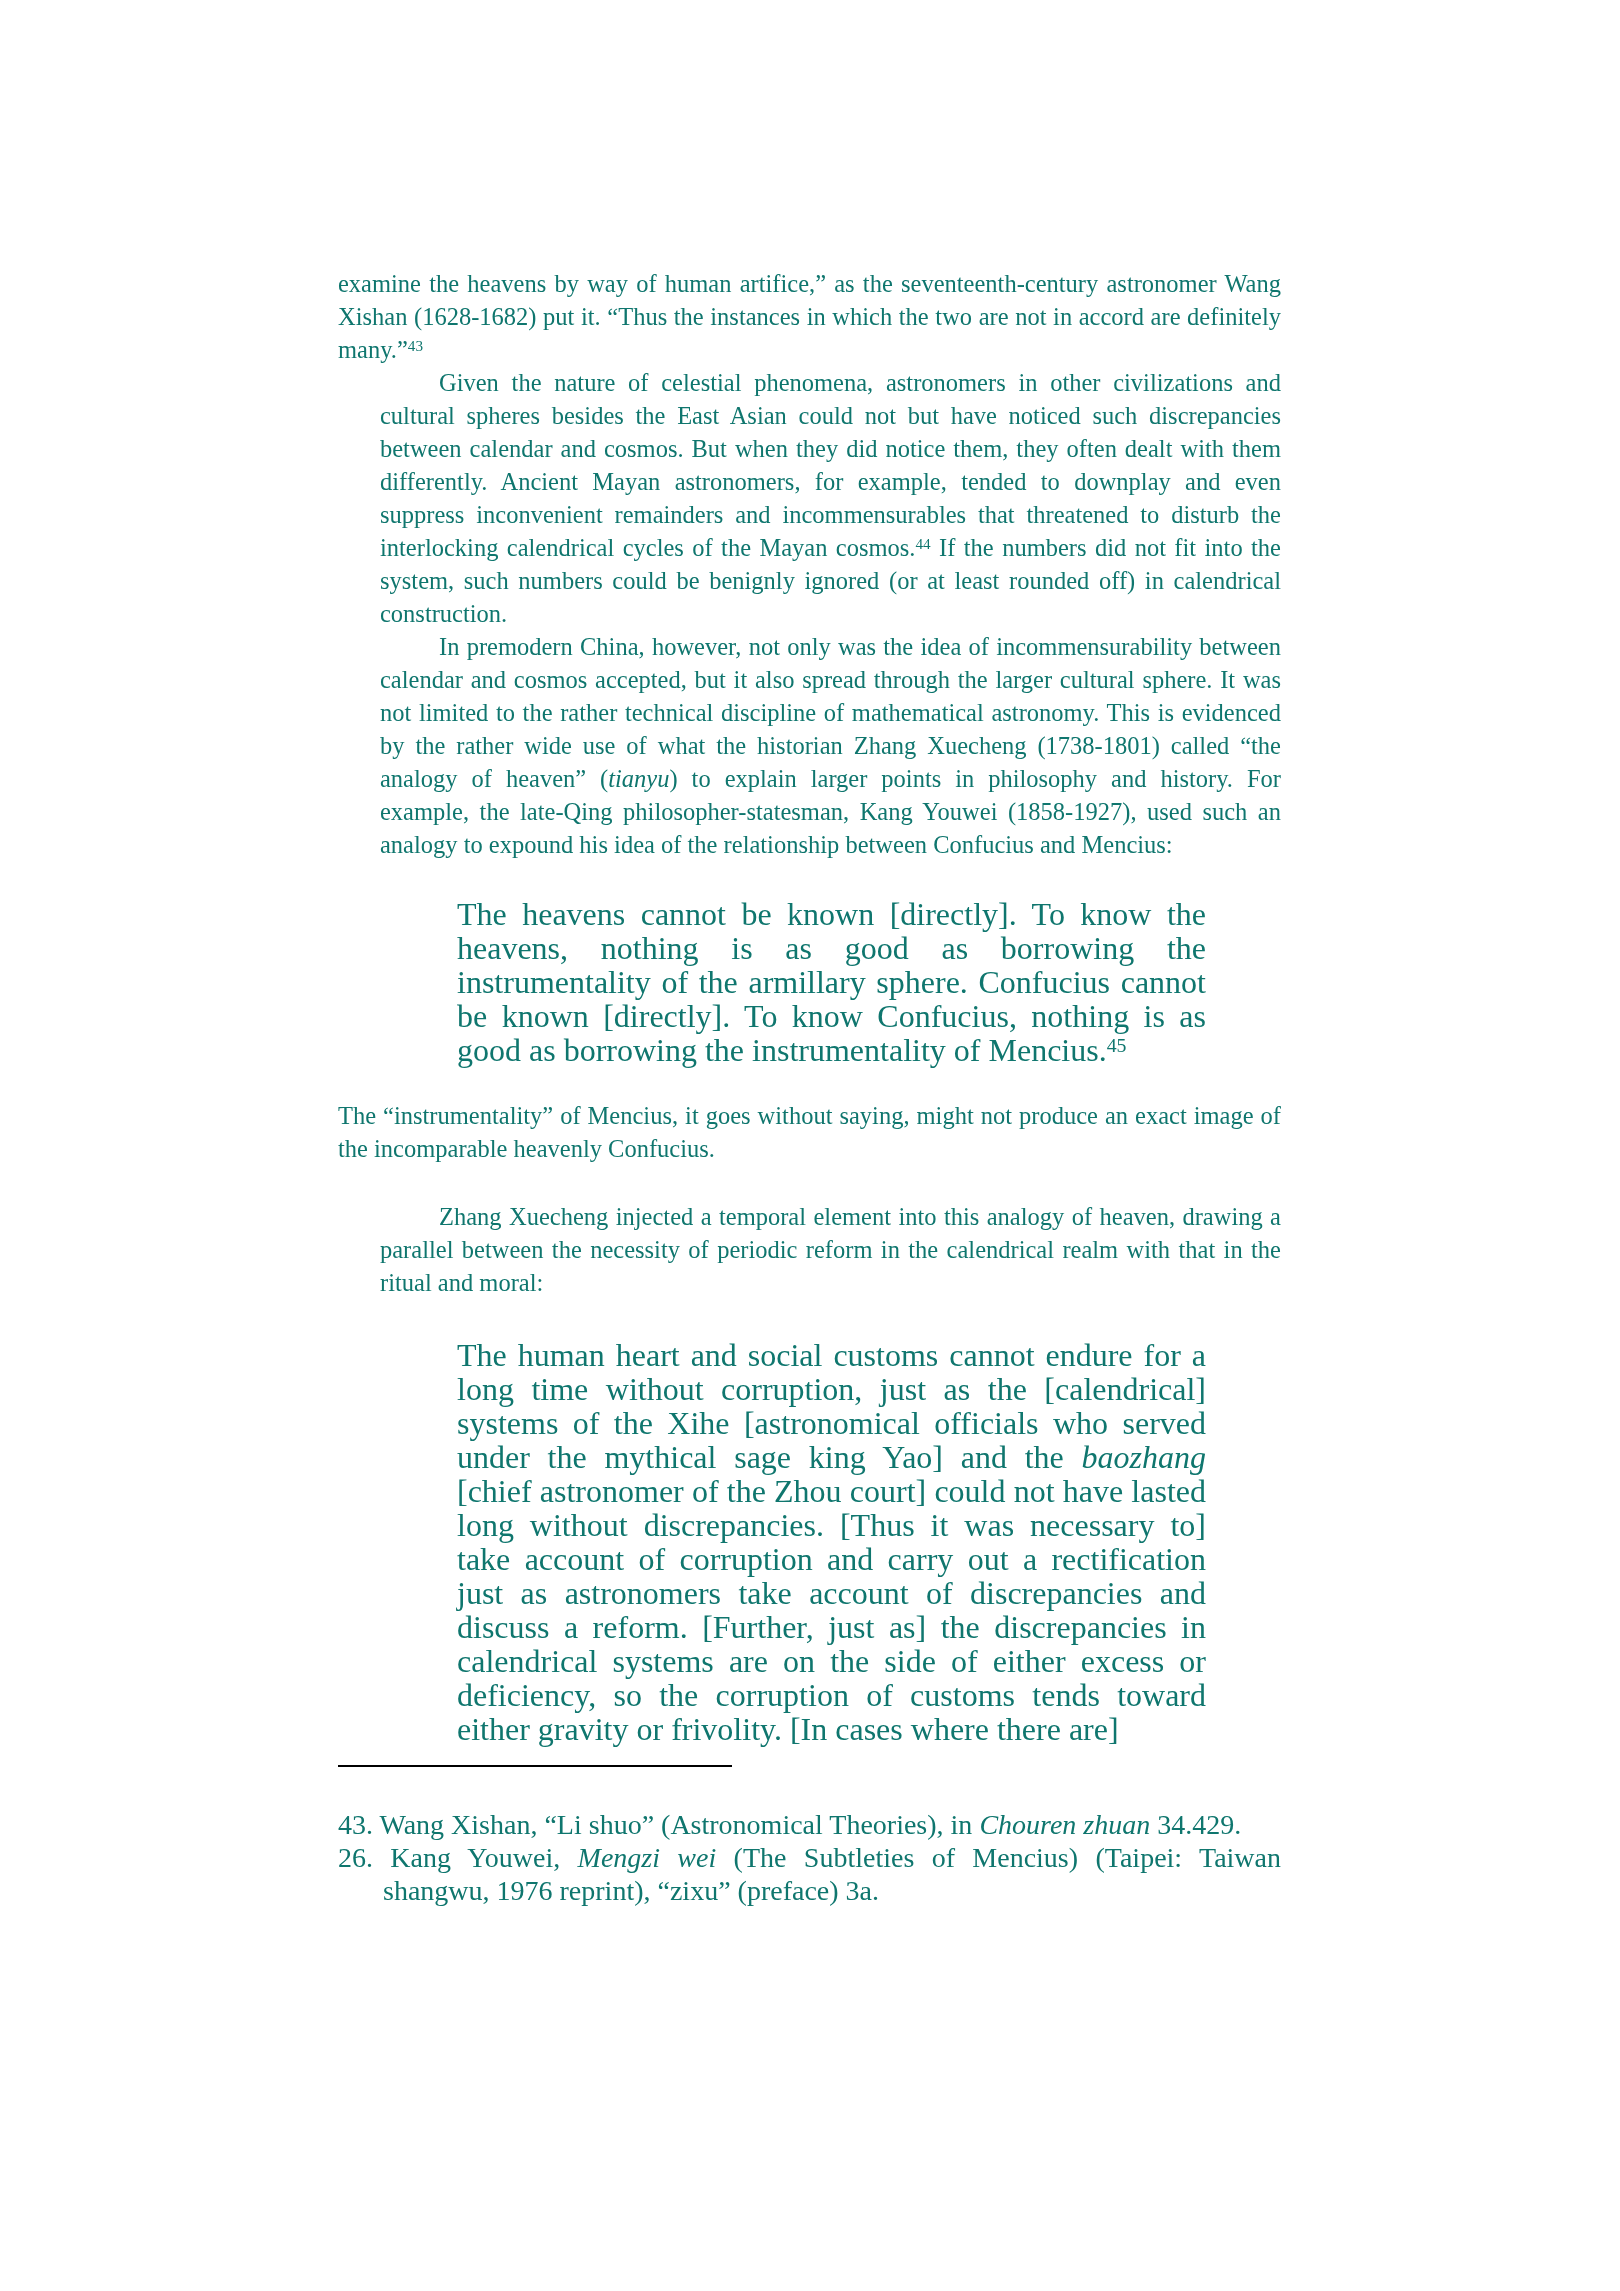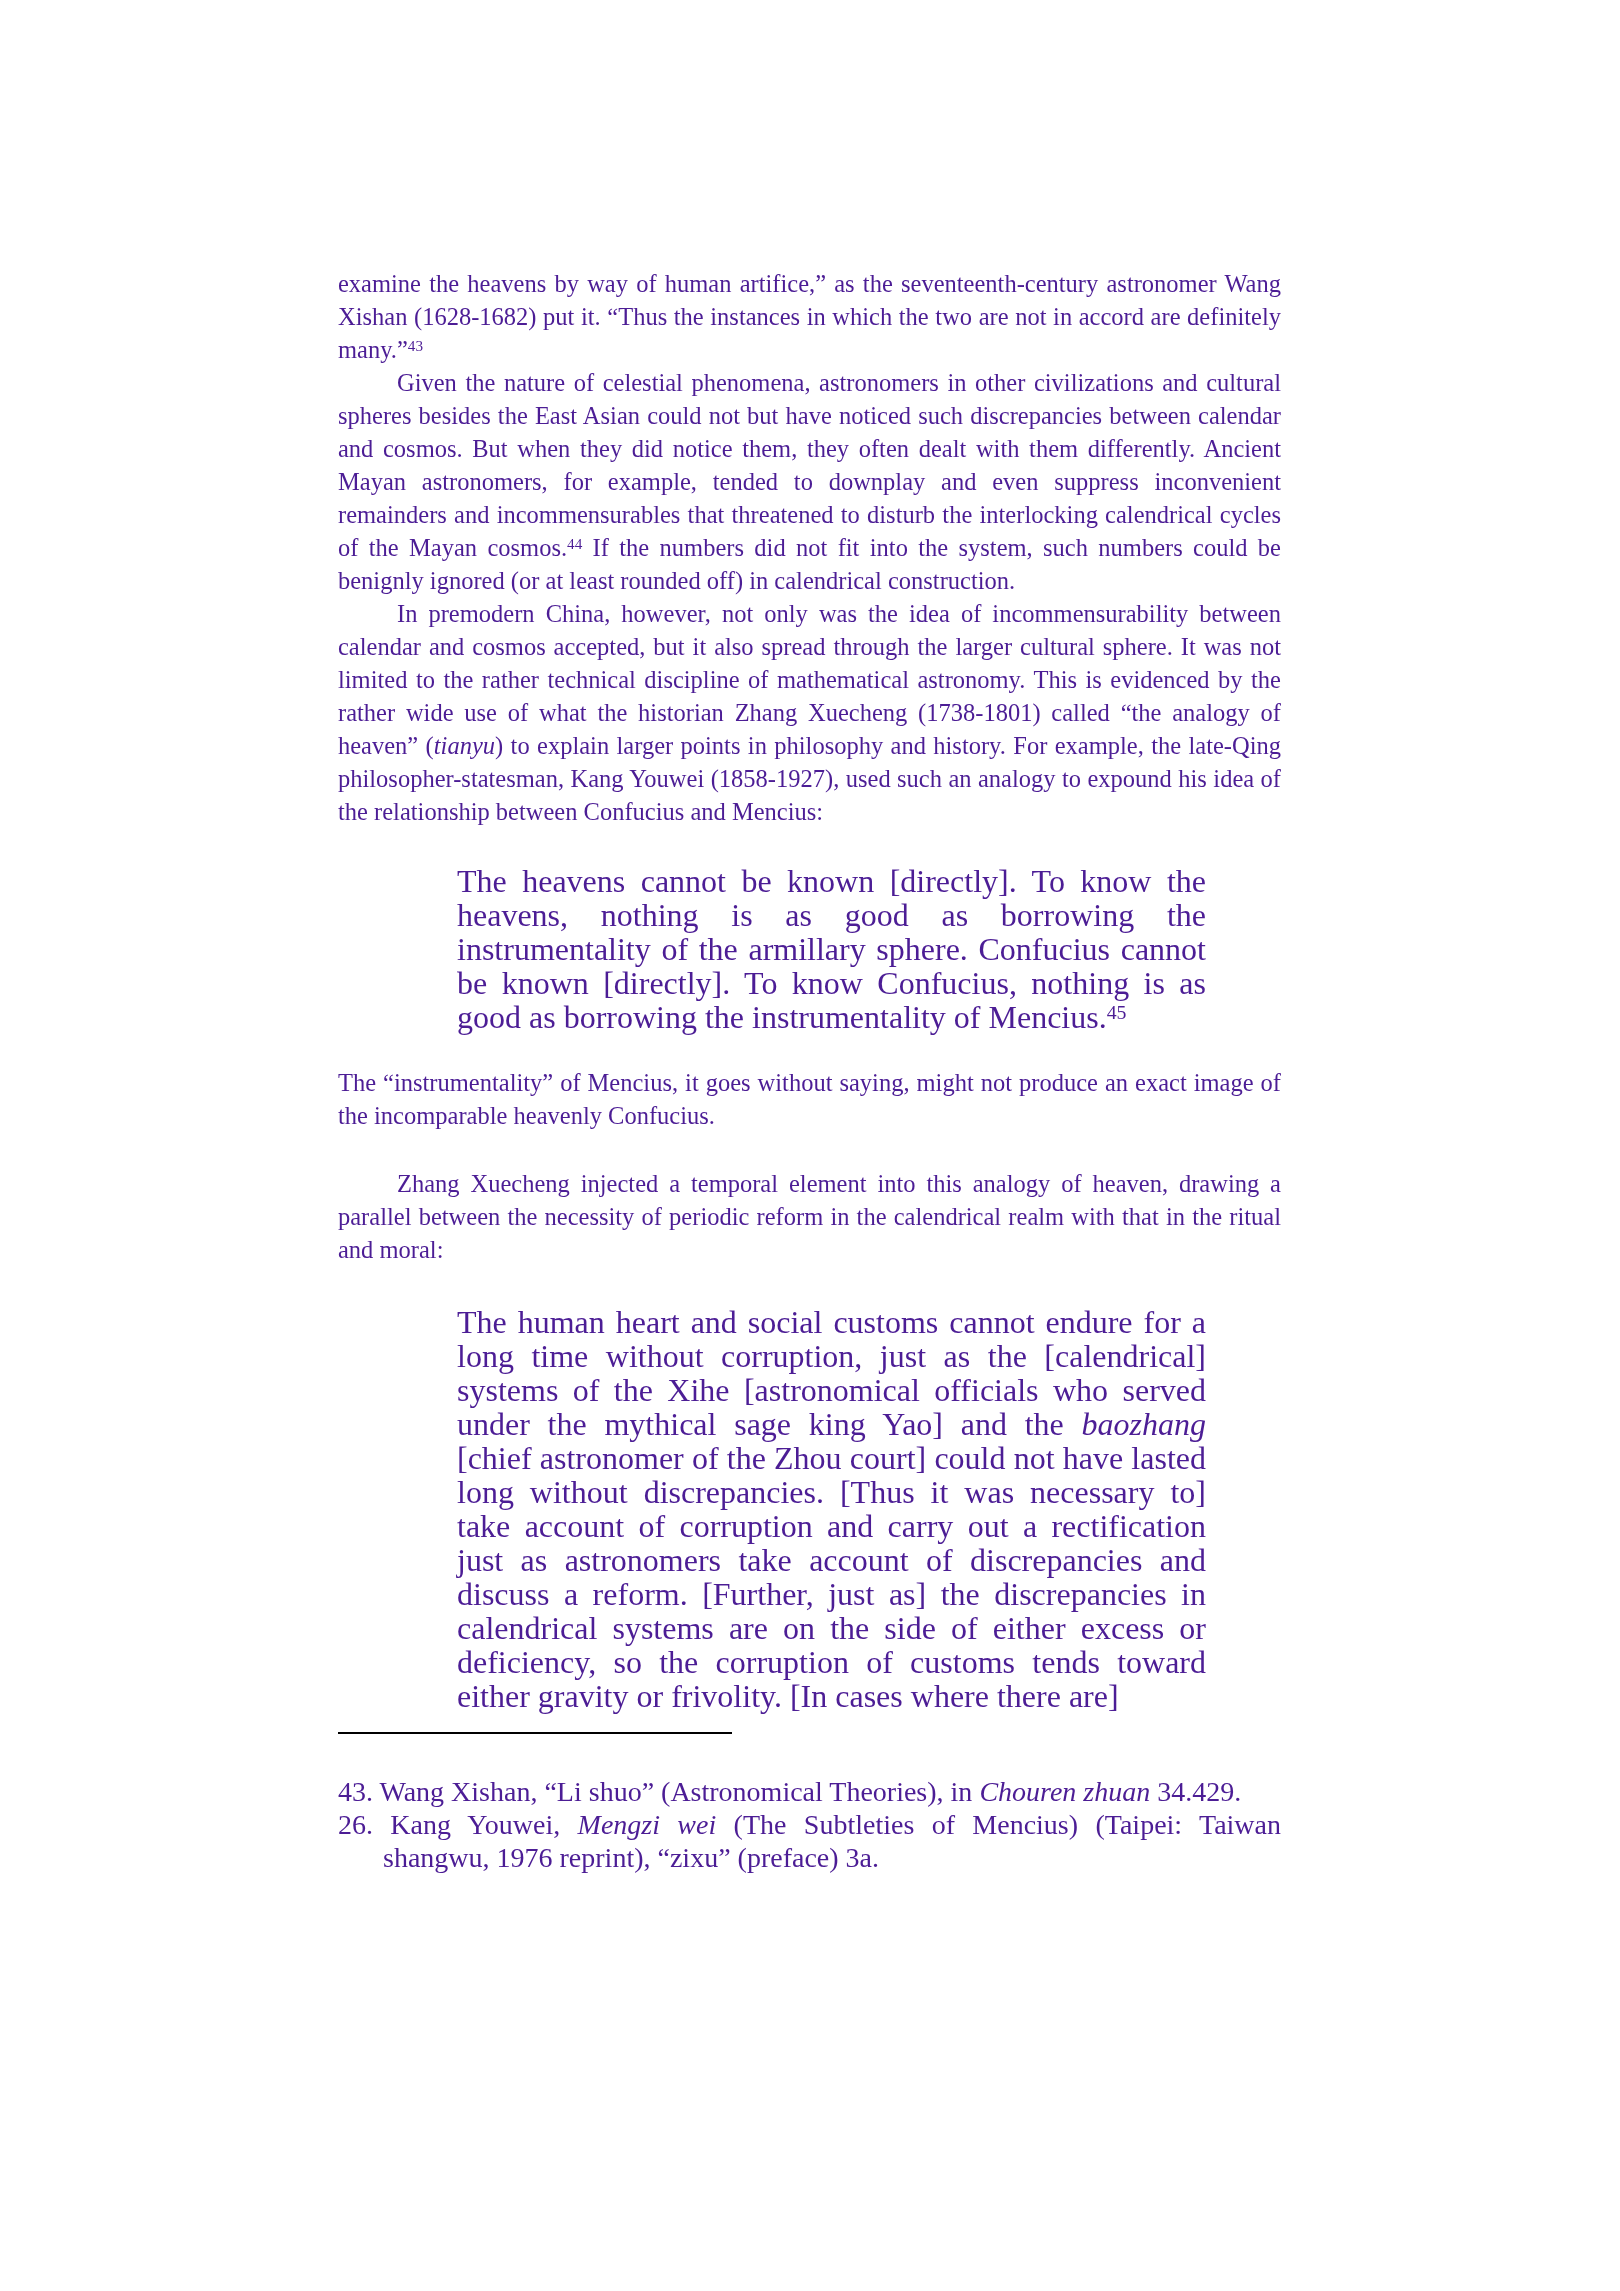--- a/index.html
+++ b/index.html
@@ -5,40 +5,40 @@
   html, body {
     margin: 0;
     padding: 0;
     background: #ffffff;
   }
   .page {
     position: relative;
     width: 1620px;
     height: 2292px;
     background: #ffffff;
-    color: #4c1d95;
+    color: #0f766e;
     font-family: "Liberation Serif", "DejaVu Serif", serif;
     overflow: hidden;
   }
   .content {
     position: absolute;
     left: 338px;
     top: 267px;
     width: 943px;
   }
   .content p {
     margin: 0;
     padding: 0;
   }
   p.body {
     font-size: 24.5px;
     line-height: 33px;
     text-align: justify;
   }
-  p.body.indent { text-indent: 59px; }
+  p.body.indent { text-indent: 59px; margin-left: 42px; }
   p.extra-top { margin-top: 35px !important; }
   p.quote {
     font-size: 32px;
     line-height: 34px;
     text-align: justify;
     margin-left: 119px !important;
     margin-right: 75px !important;
     margin-top: 36px !important;
     margin-bottom: 32px !important;
   }

